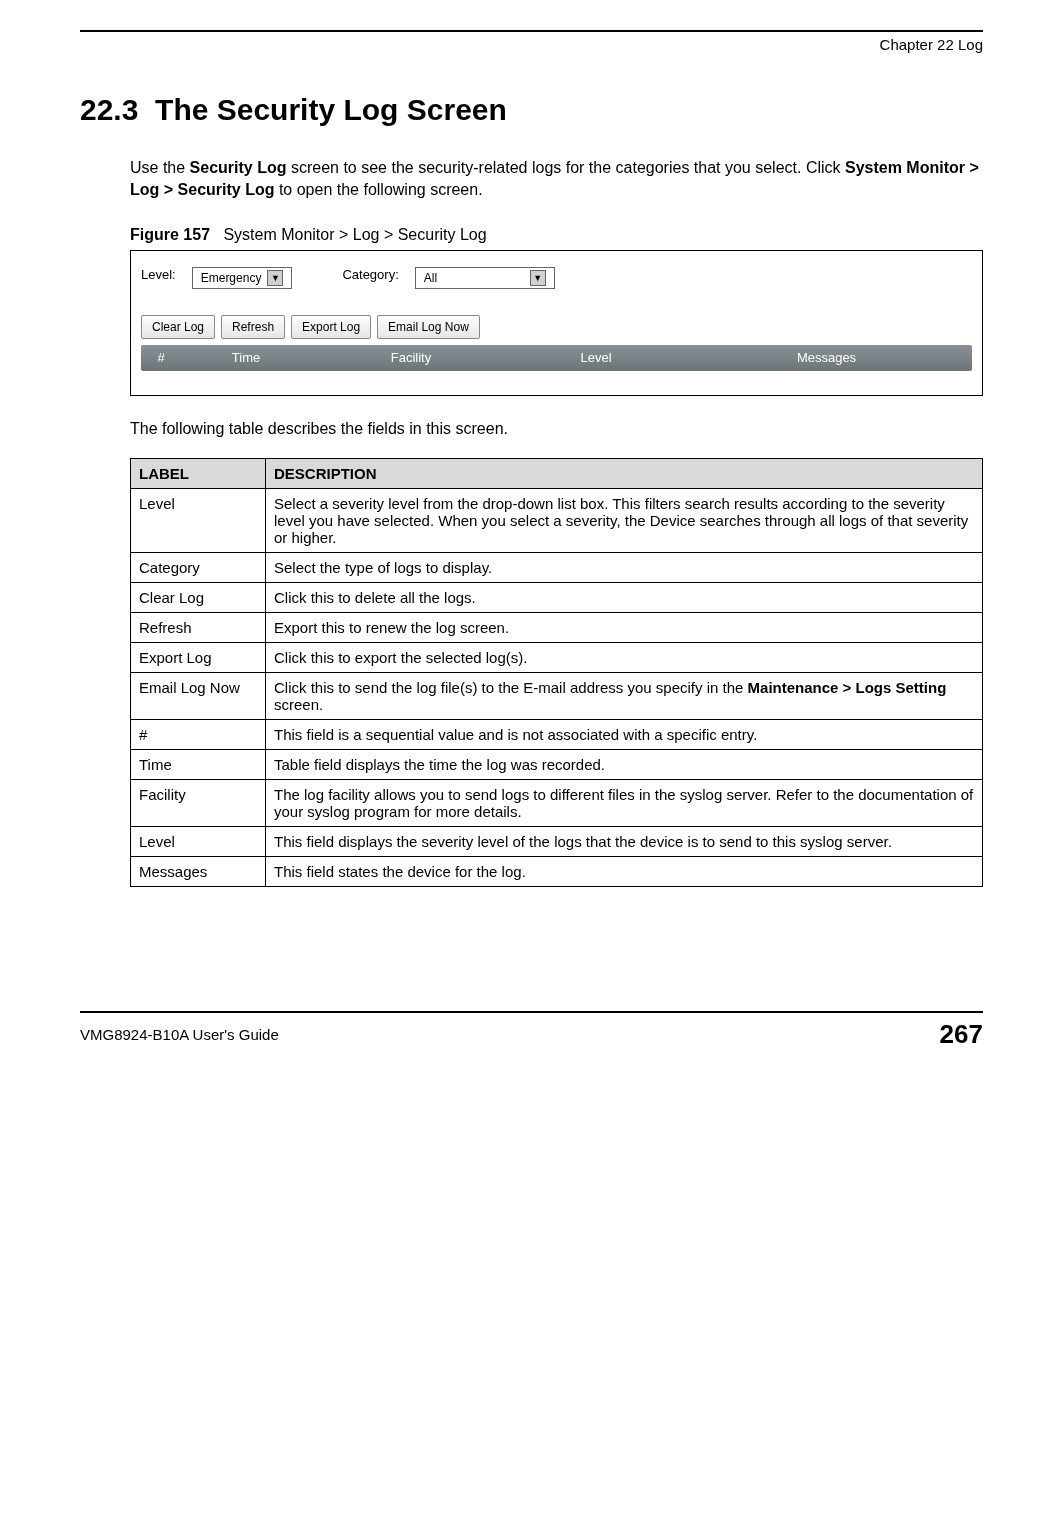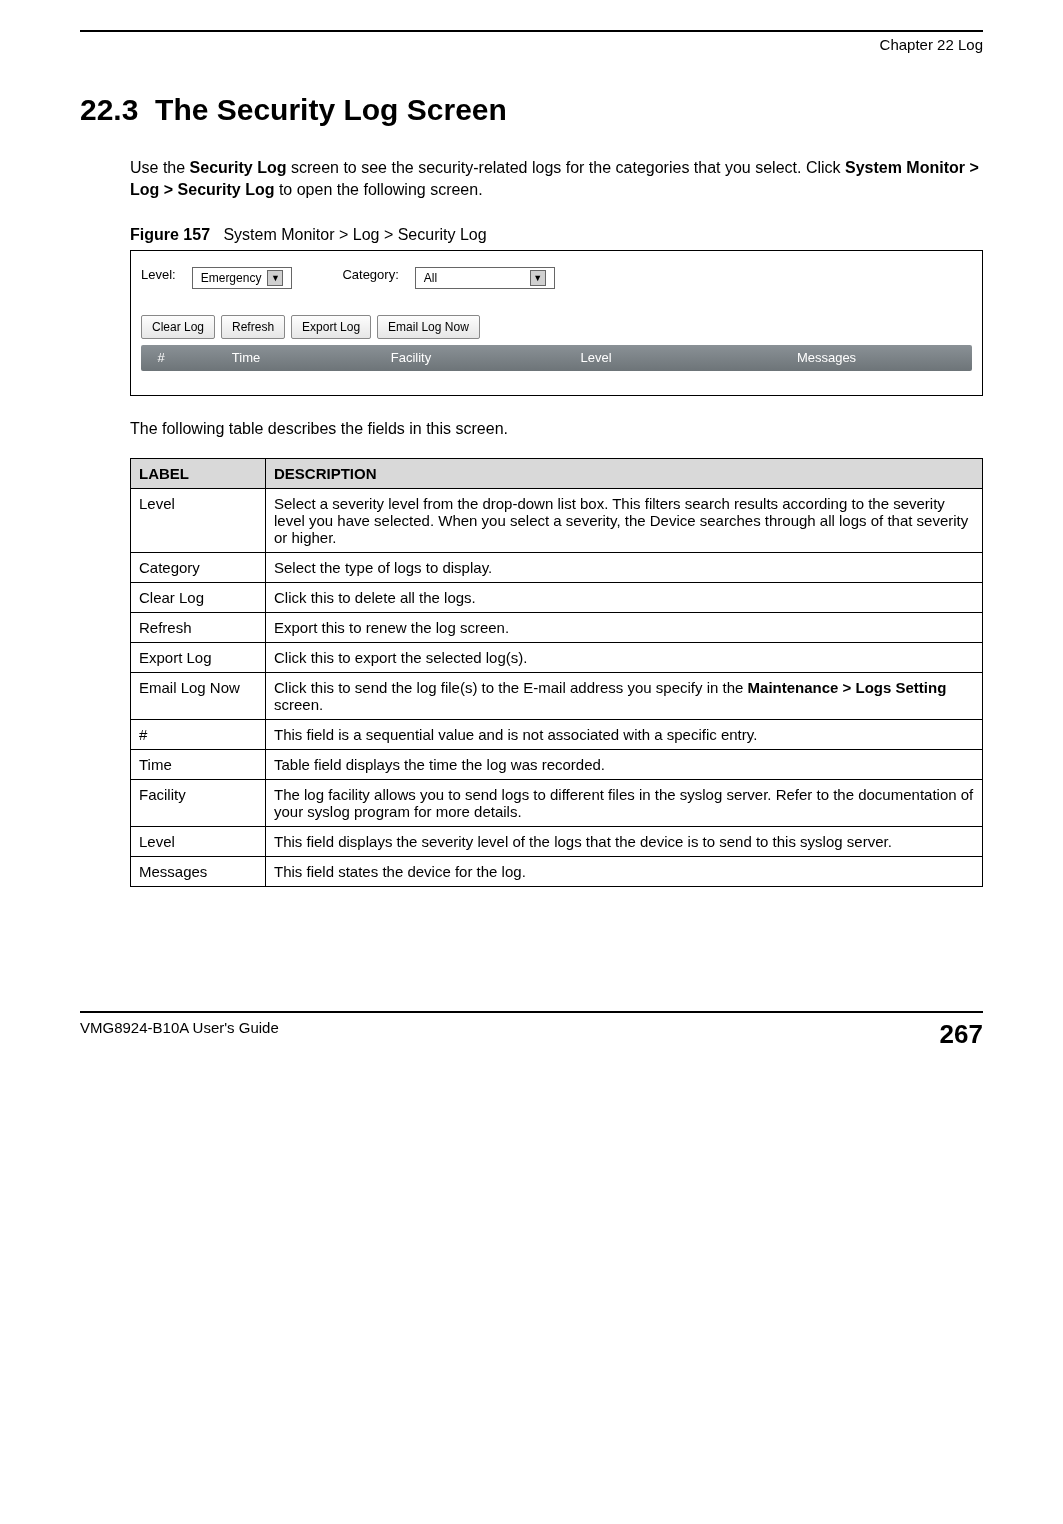--- a/index.html
+++ b/index.html
@@ -140,21 +140,21 @@
     right: 80px;
   }
   .footer-rule {
     border-top: 2px solid #000;
     margin-bottom: 6px;
   }
   .footer-row {
     display: flex;
     justify-content: space-between;
     font-size: 15px;
-    align-items: flex-start;
+    align-items: center;
   }
   .footer-page {
     font-size: 26px;
     font-weight: bold;
   }
 </style>
 </head>
 <body>
 
 <div class="page">

